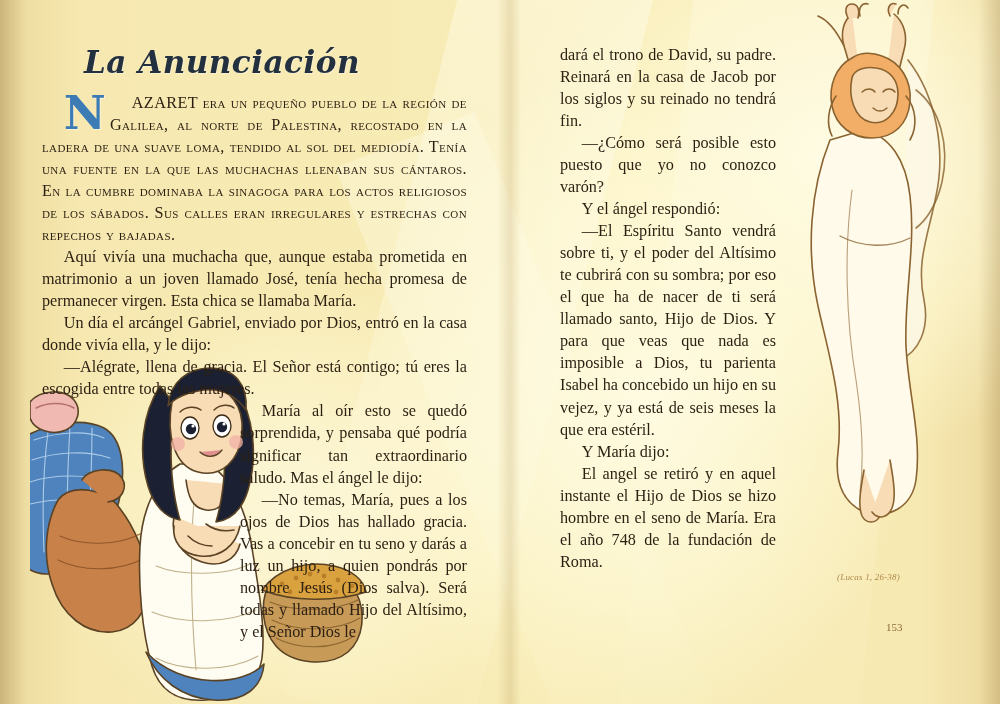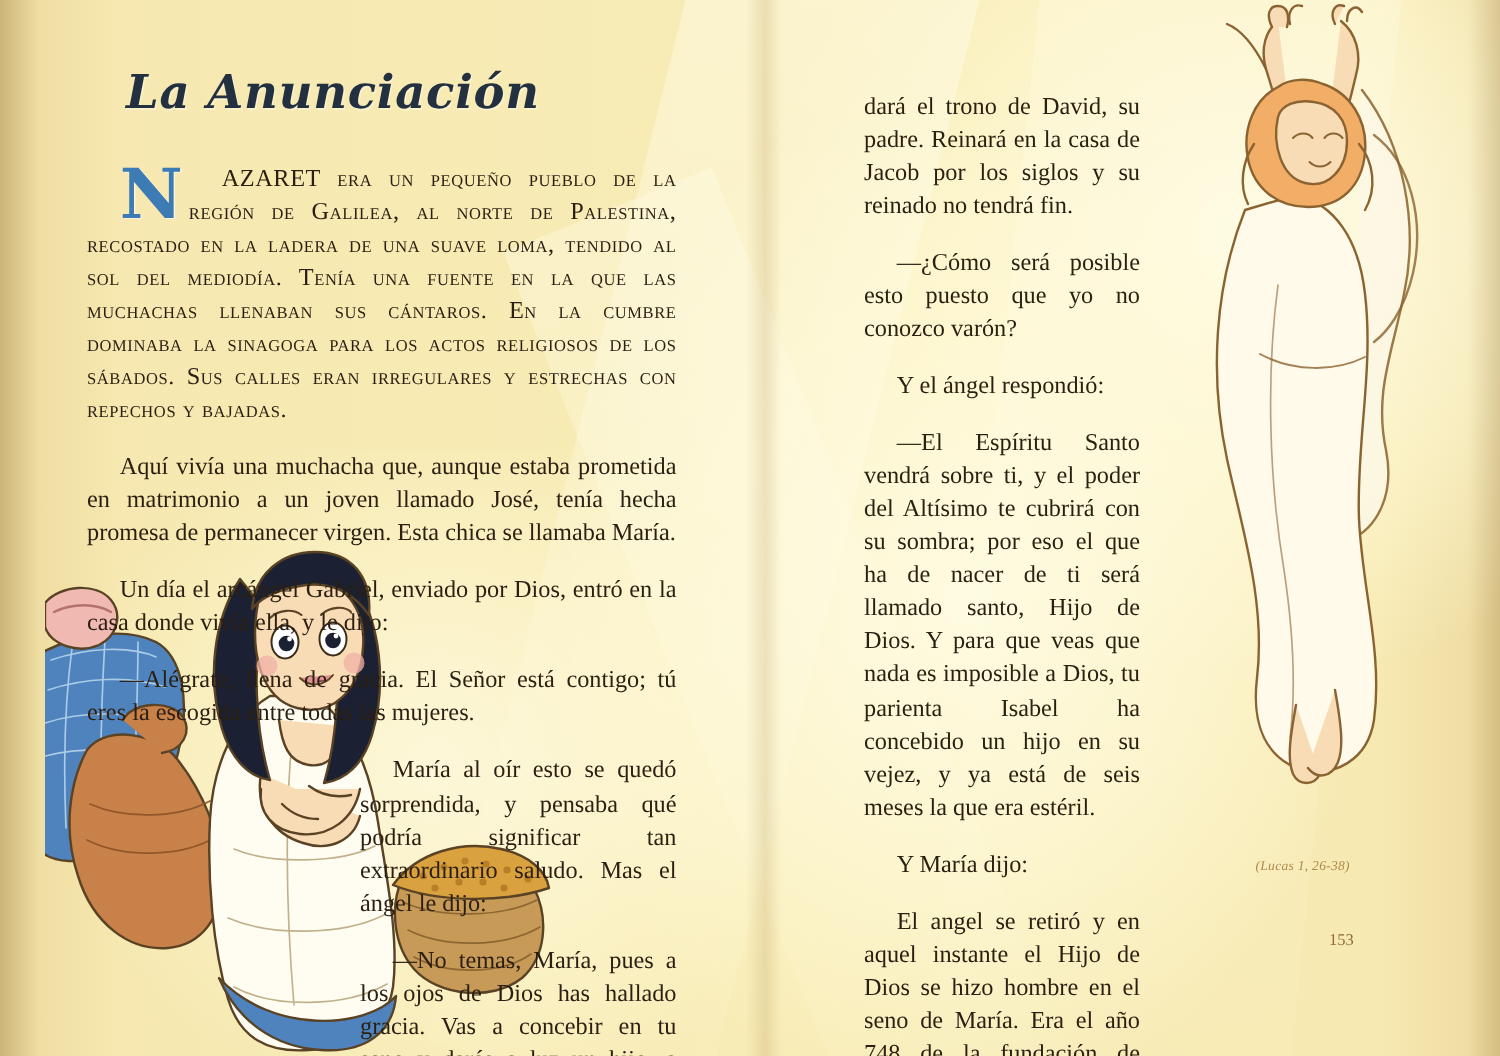--- a/index.html
+++ b/index.html
@@ -68,21 +68,21 @@
     color: #2b1f12;
     font-size: 16.2px;
     line-height: 1.36;
     text-align: justify;
     text-justify: inter-word;
     hyphens: auto;
   }
   #col-left  { left: 42px;  top: 92px;  width: 425px; }
   #col-right { left: 560px; top: 44px;  width: 216px; }
 
-  .column p { margin: 16px; text-indent: 1.35em; }
+  .column p { margin: 0; text-indent: 1.35em; }
   .column p.noindent { text-indent: 0; }
   .wrapbox {
     float: left;
     width: 186px;
     height: 352px;
     margin: 0 12px 0 0;
   }
 
   
   #title {

